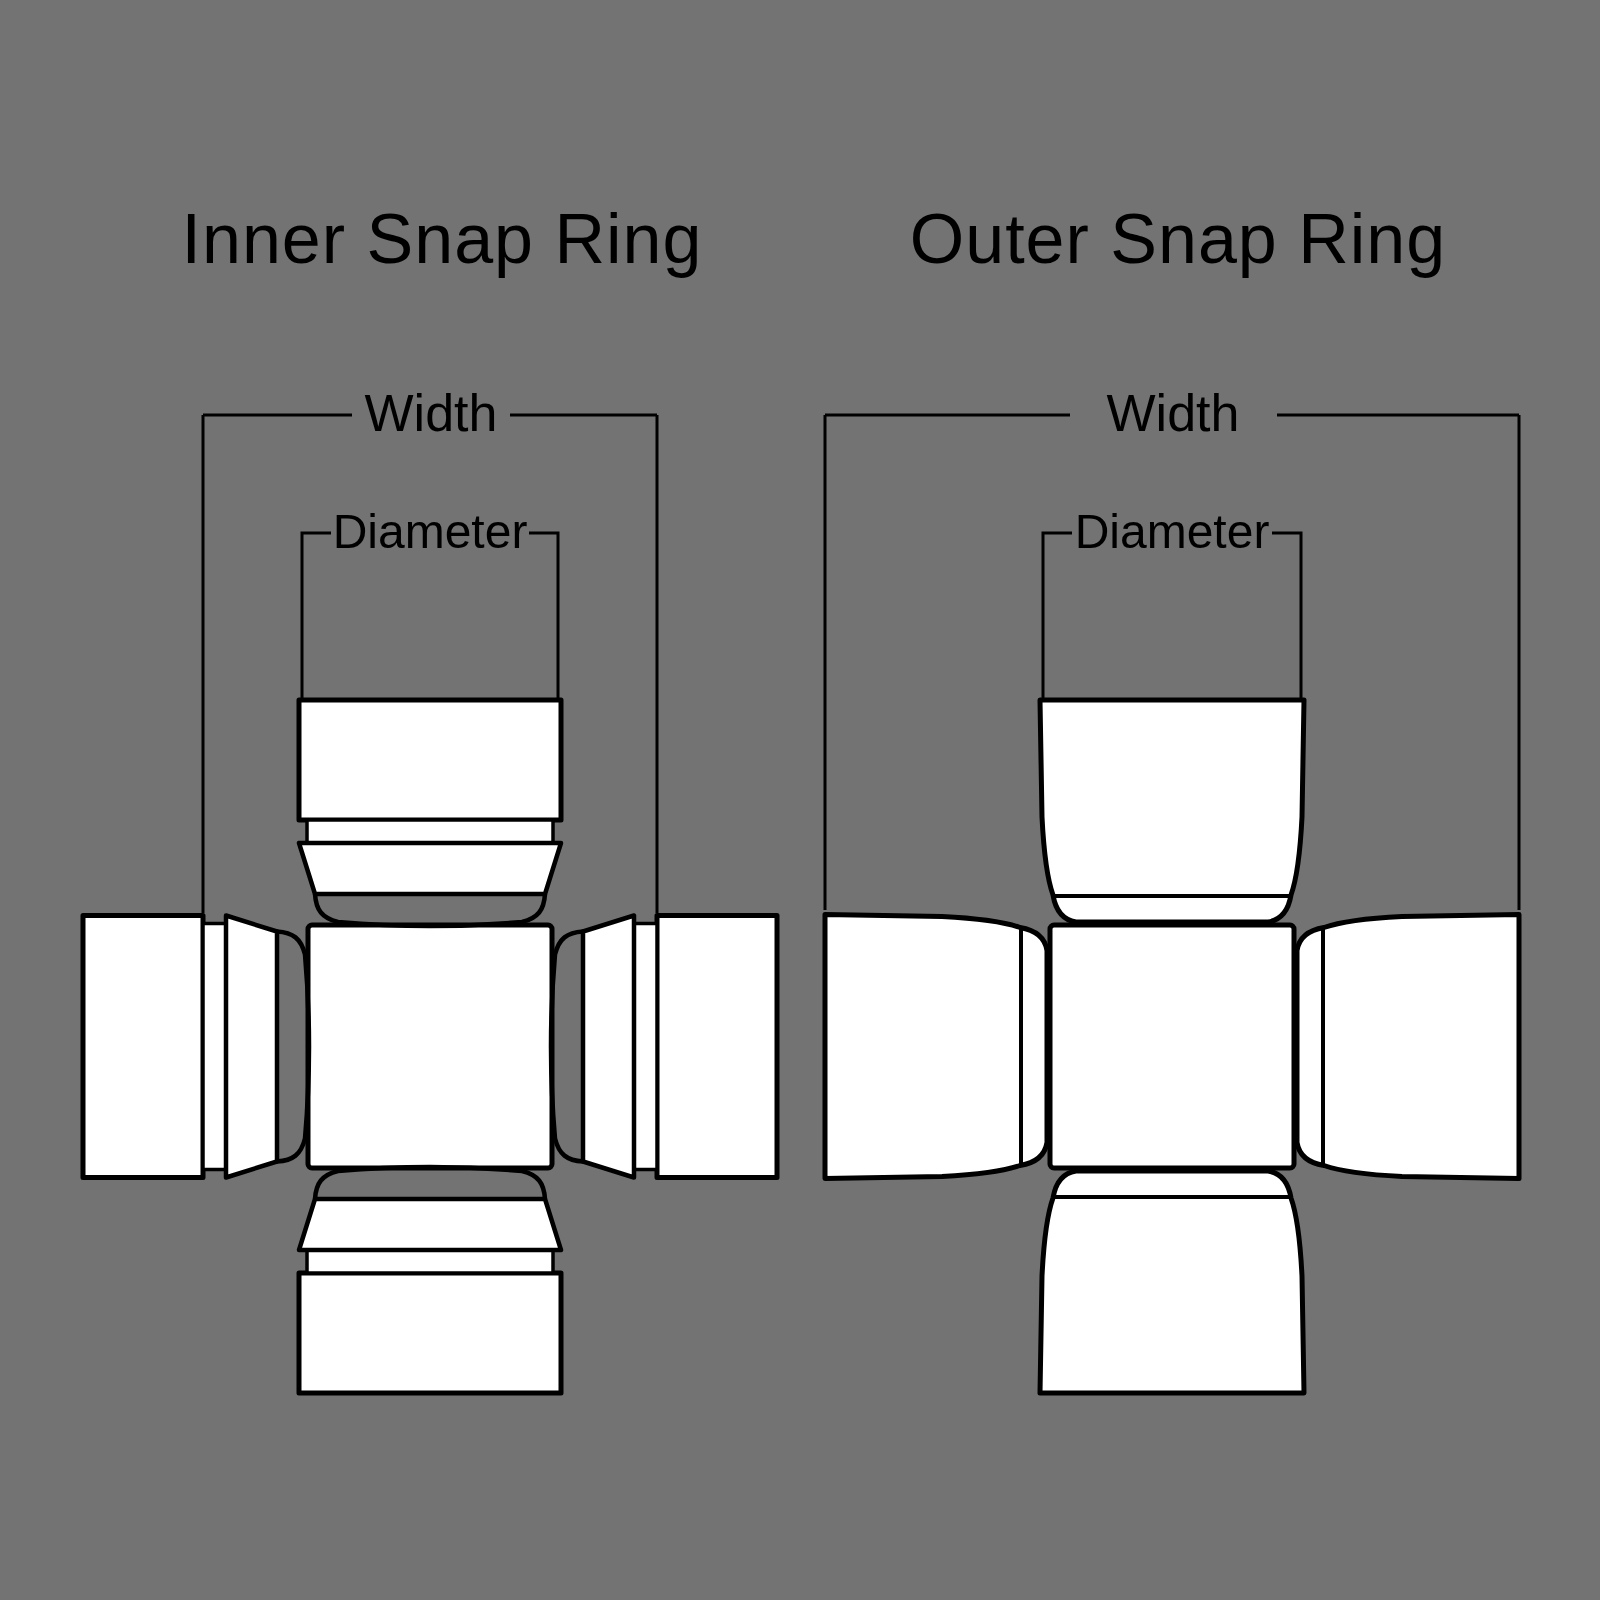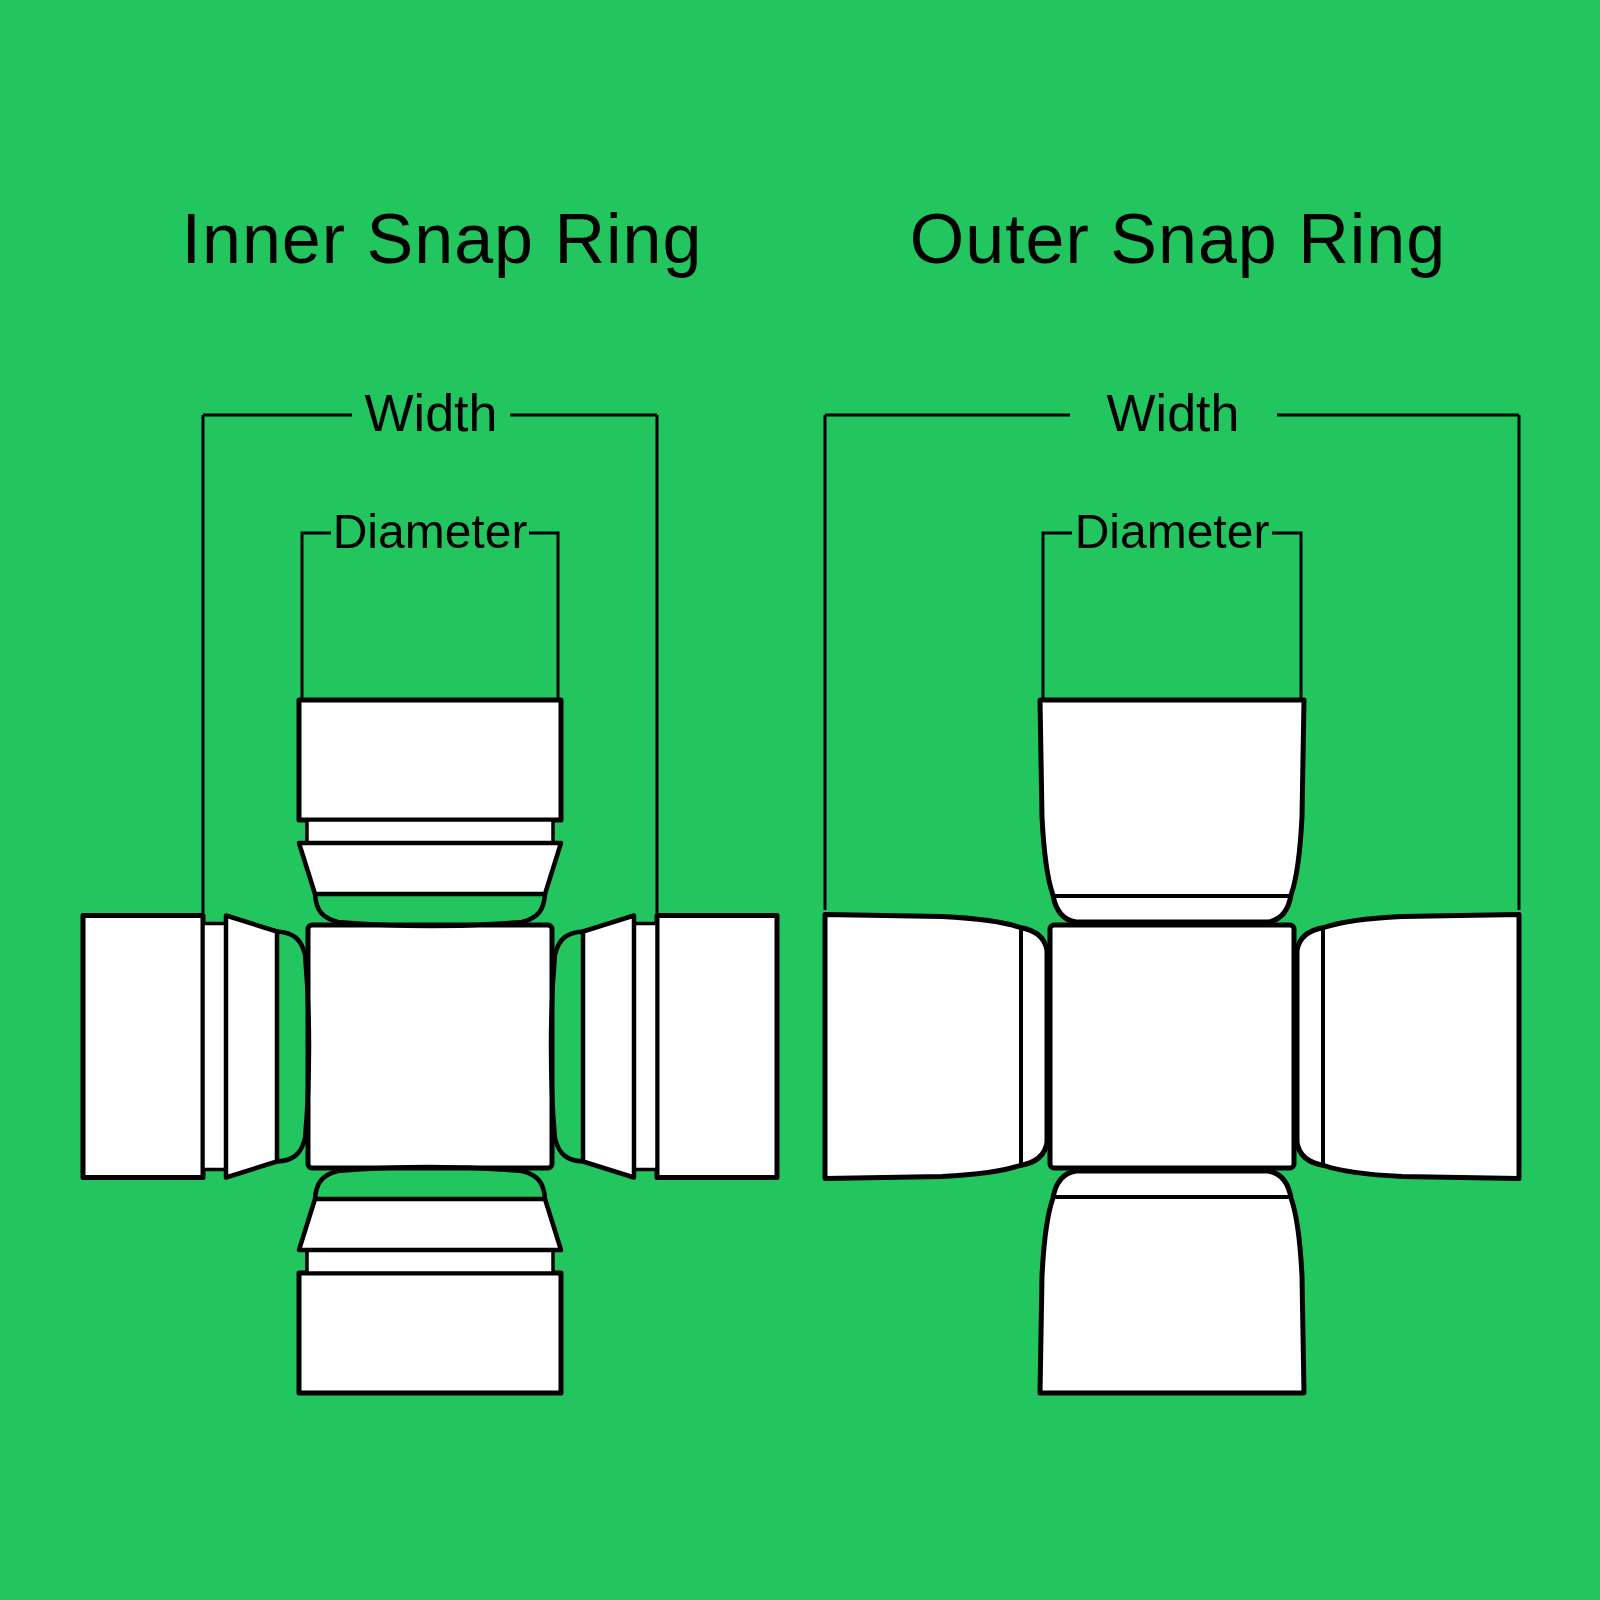--- a/index.html
+++ b/index.html
@@ -6,21 +6,21 @@
     margin: 0;
     padding: 0;
     background: #ffffff;
     width: 1600px;
     height: 1600px;
     font-family: "Liberation Sans", sans-serif;
   }
   .figure-wrap {
     width: 1600px;
     height: 1600px;
-    background: #22c55e;
+    background: #737373;
   }
   svg { display: block; }
   .outline {
     fill: #ffffff;
     stroke: #000000;
     stroke-linejoin: round;
   }
   .line {
     fill: none;
     stroke: #000000;

